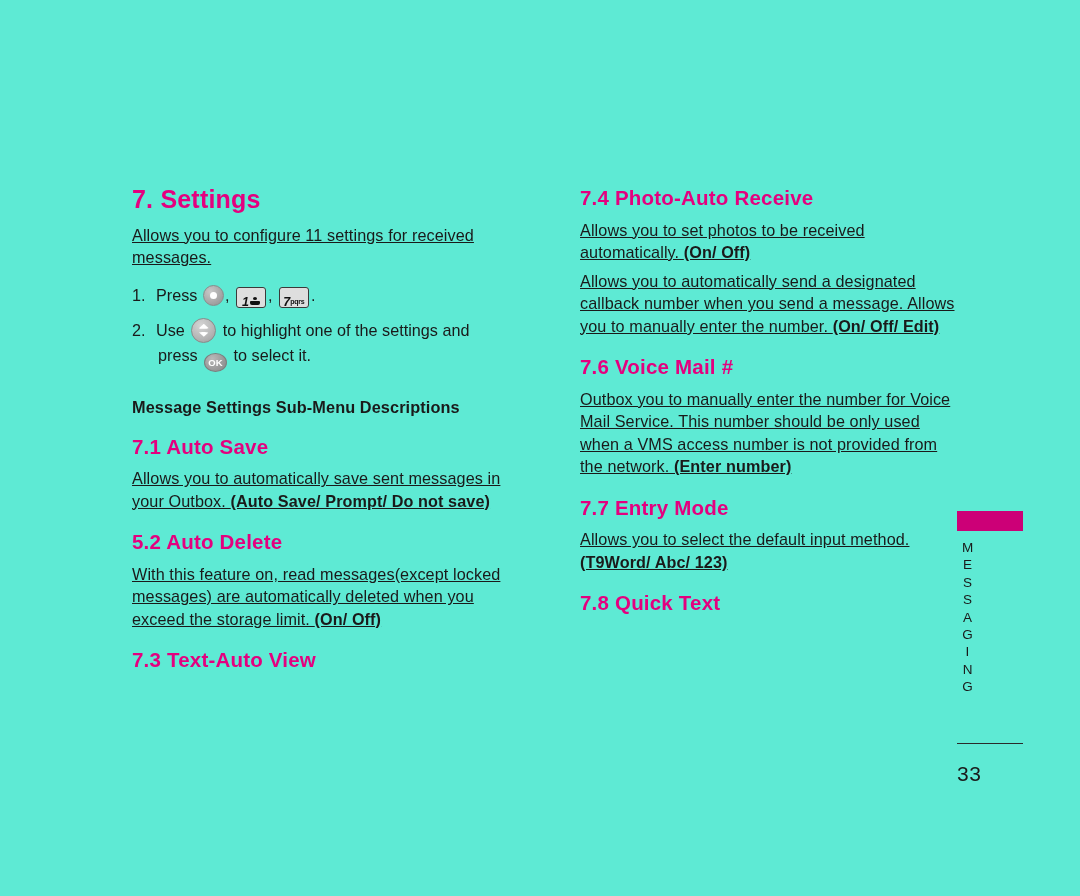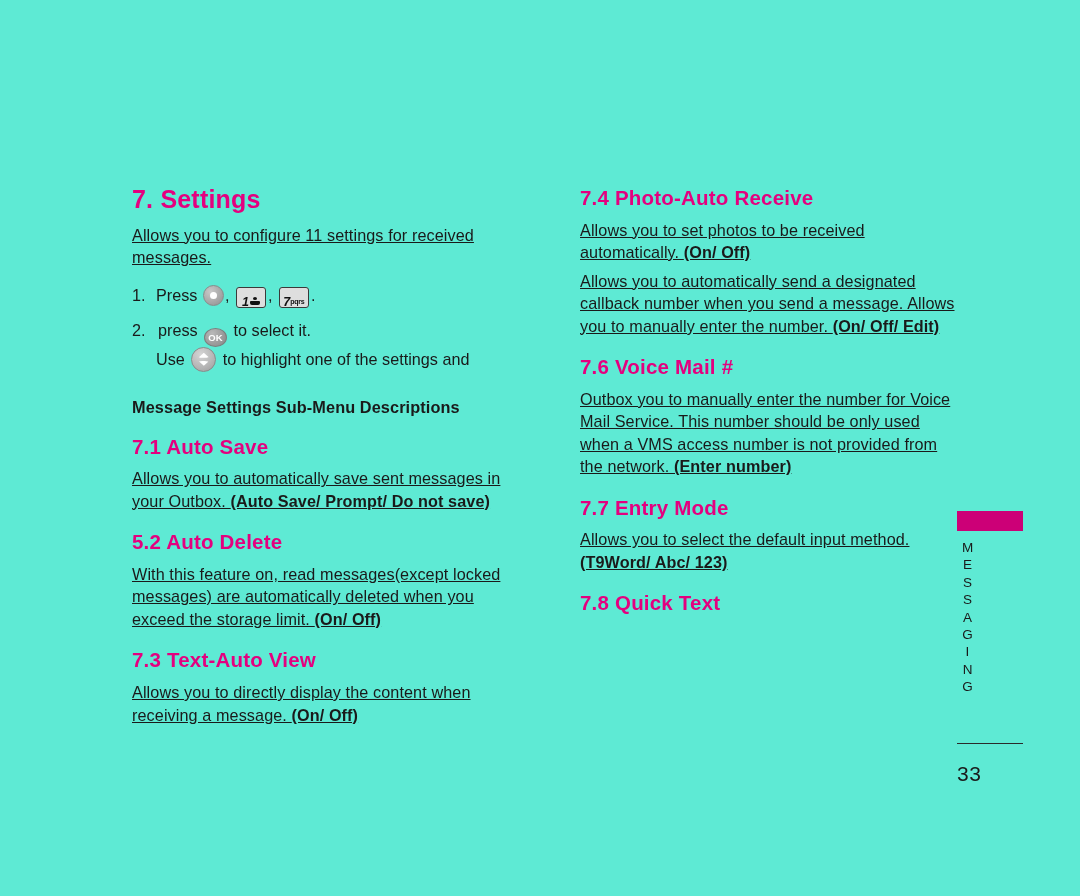--- a/index.html
+++ b/index.html
@@ -259,47 +259,46 @@
         <span class="step-line">
           <span>Press</span>
           <span class="key-round"></span><span>,</span>
           <span class="key-pad"><span class="digit">1</span><span class="vm-glyph"></span></span><span>,</span>
           <span class="key-pad"><span class="digit">7</span><span class="sub">pqrs</span></span><span>.</span>
         </span>
       </li>
 
       <li>
         <span class="num">2.</span>
-        <span class="step-line indent">
-          <span>press</span>
-          <span class="key-ok">OK</span>
-          <span>to select it.</span>
-        </span>
         <span class="step-line">
           <span>Use</span>
           <span class="key-nav">
             <span class="chev up"></span>
             <span class="chev dn"></span>
           </span>
           <span>to highlight one of the settings and</span>
         </span>
+        <span class="step-line indent">
+          <span>press</span>
+          <span class="key-ok">OK</span>
+          <span>to select it.</span>
+        </span>
       </li>
 
     </ol>
 
     <div class="subhead">Message Settings Sub-Menu Descriptions</div>
 
     <h2 class="section-title">7.1 Auto Save</h2>
     <p class="body"><span>Allows you to automatically save sent messages in your Outbox. </span><b>(Auto Save/ Prompt/ Do not save)</b></p>
 
     <h2 class="section-title">5.2 Auto Delete</h2>
     <p class="body"><span>With this feature on, read messages(except locked messages) are automatically deleted when you exceed the storage limit. </span><b>(On/ Off)</b></p>
 
     <h2 class="section-title">7.3 Text-Auto View</h2>
-    <p class="body"><span>Allows you to directly display the content when receiving a message. </span><b>(On/ Off)</b></p>
 
   </div>
 
   <div class="col-right">
 
     <h2 class="section-title">7.4 Photo-Auto Receive</h2>
     <p class="body"><span>Allows you to set photos to be received automatically. </span><b>(On/ Off)</b></p>
 
     <p class="body"><span>Allows you to automatically send a designated callback number when you send a message. Allows you to manually enter the number. </span><b>(On/ Off/ Edit)</b></p>
 

